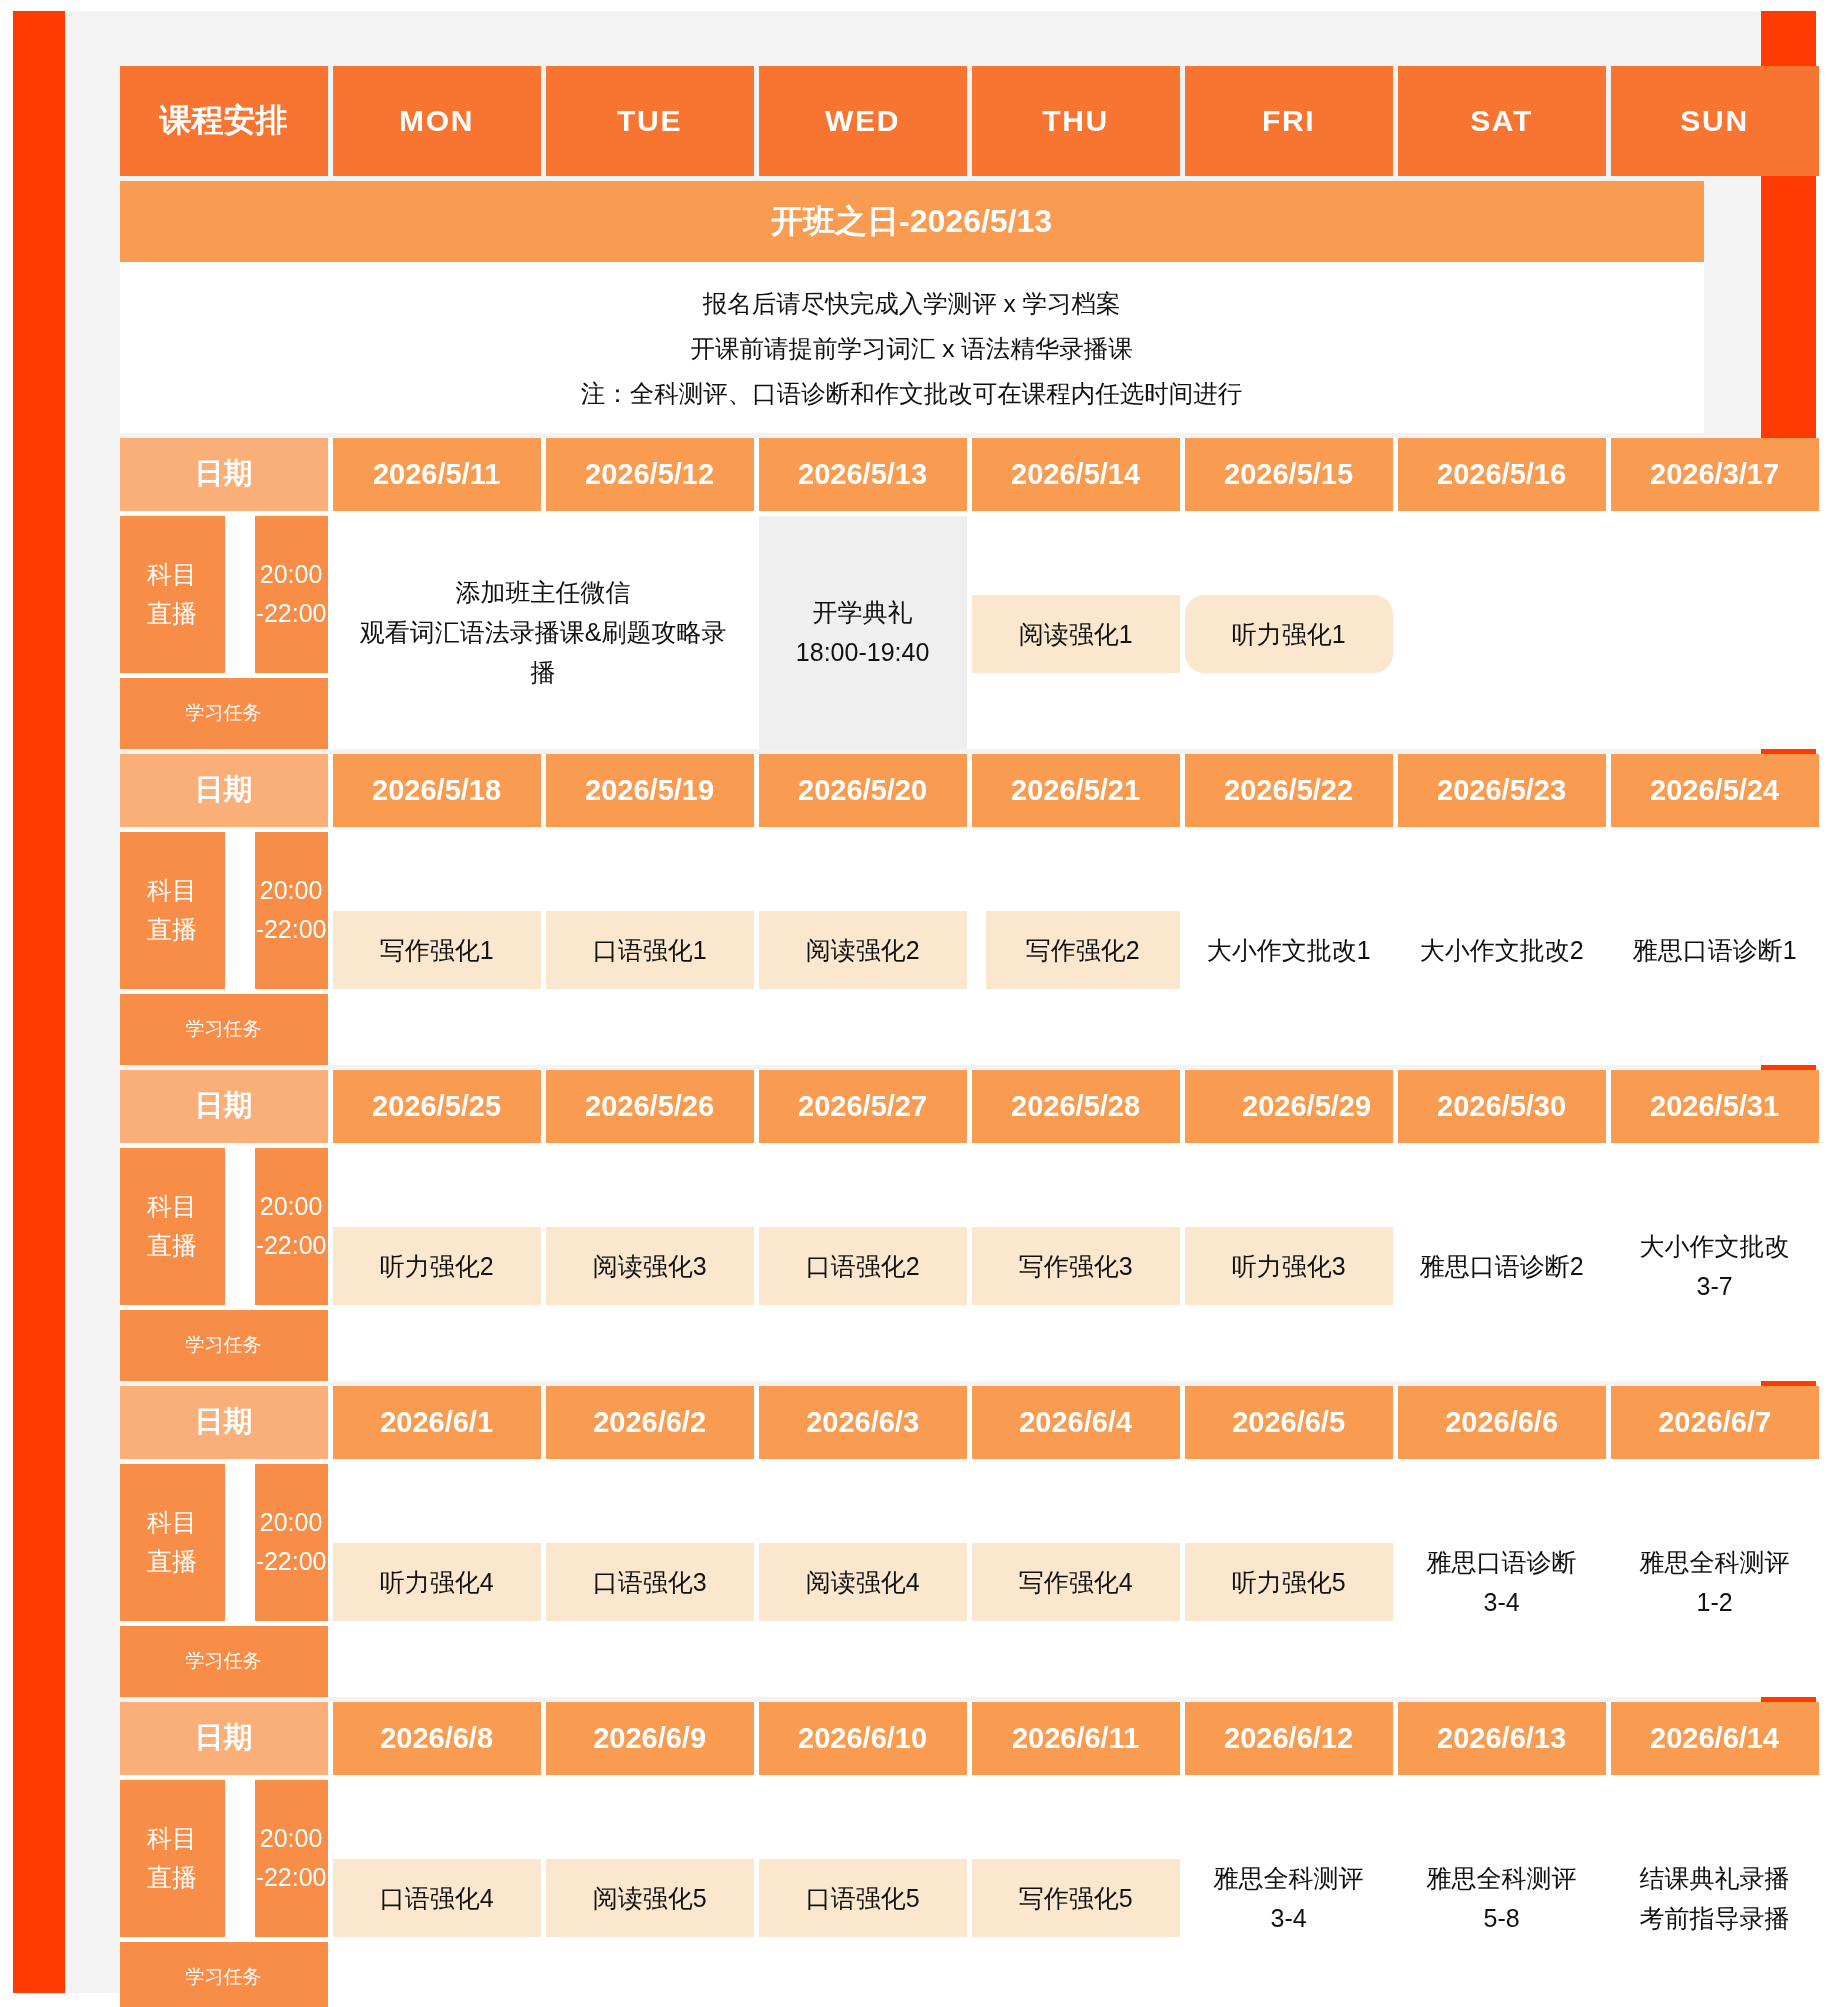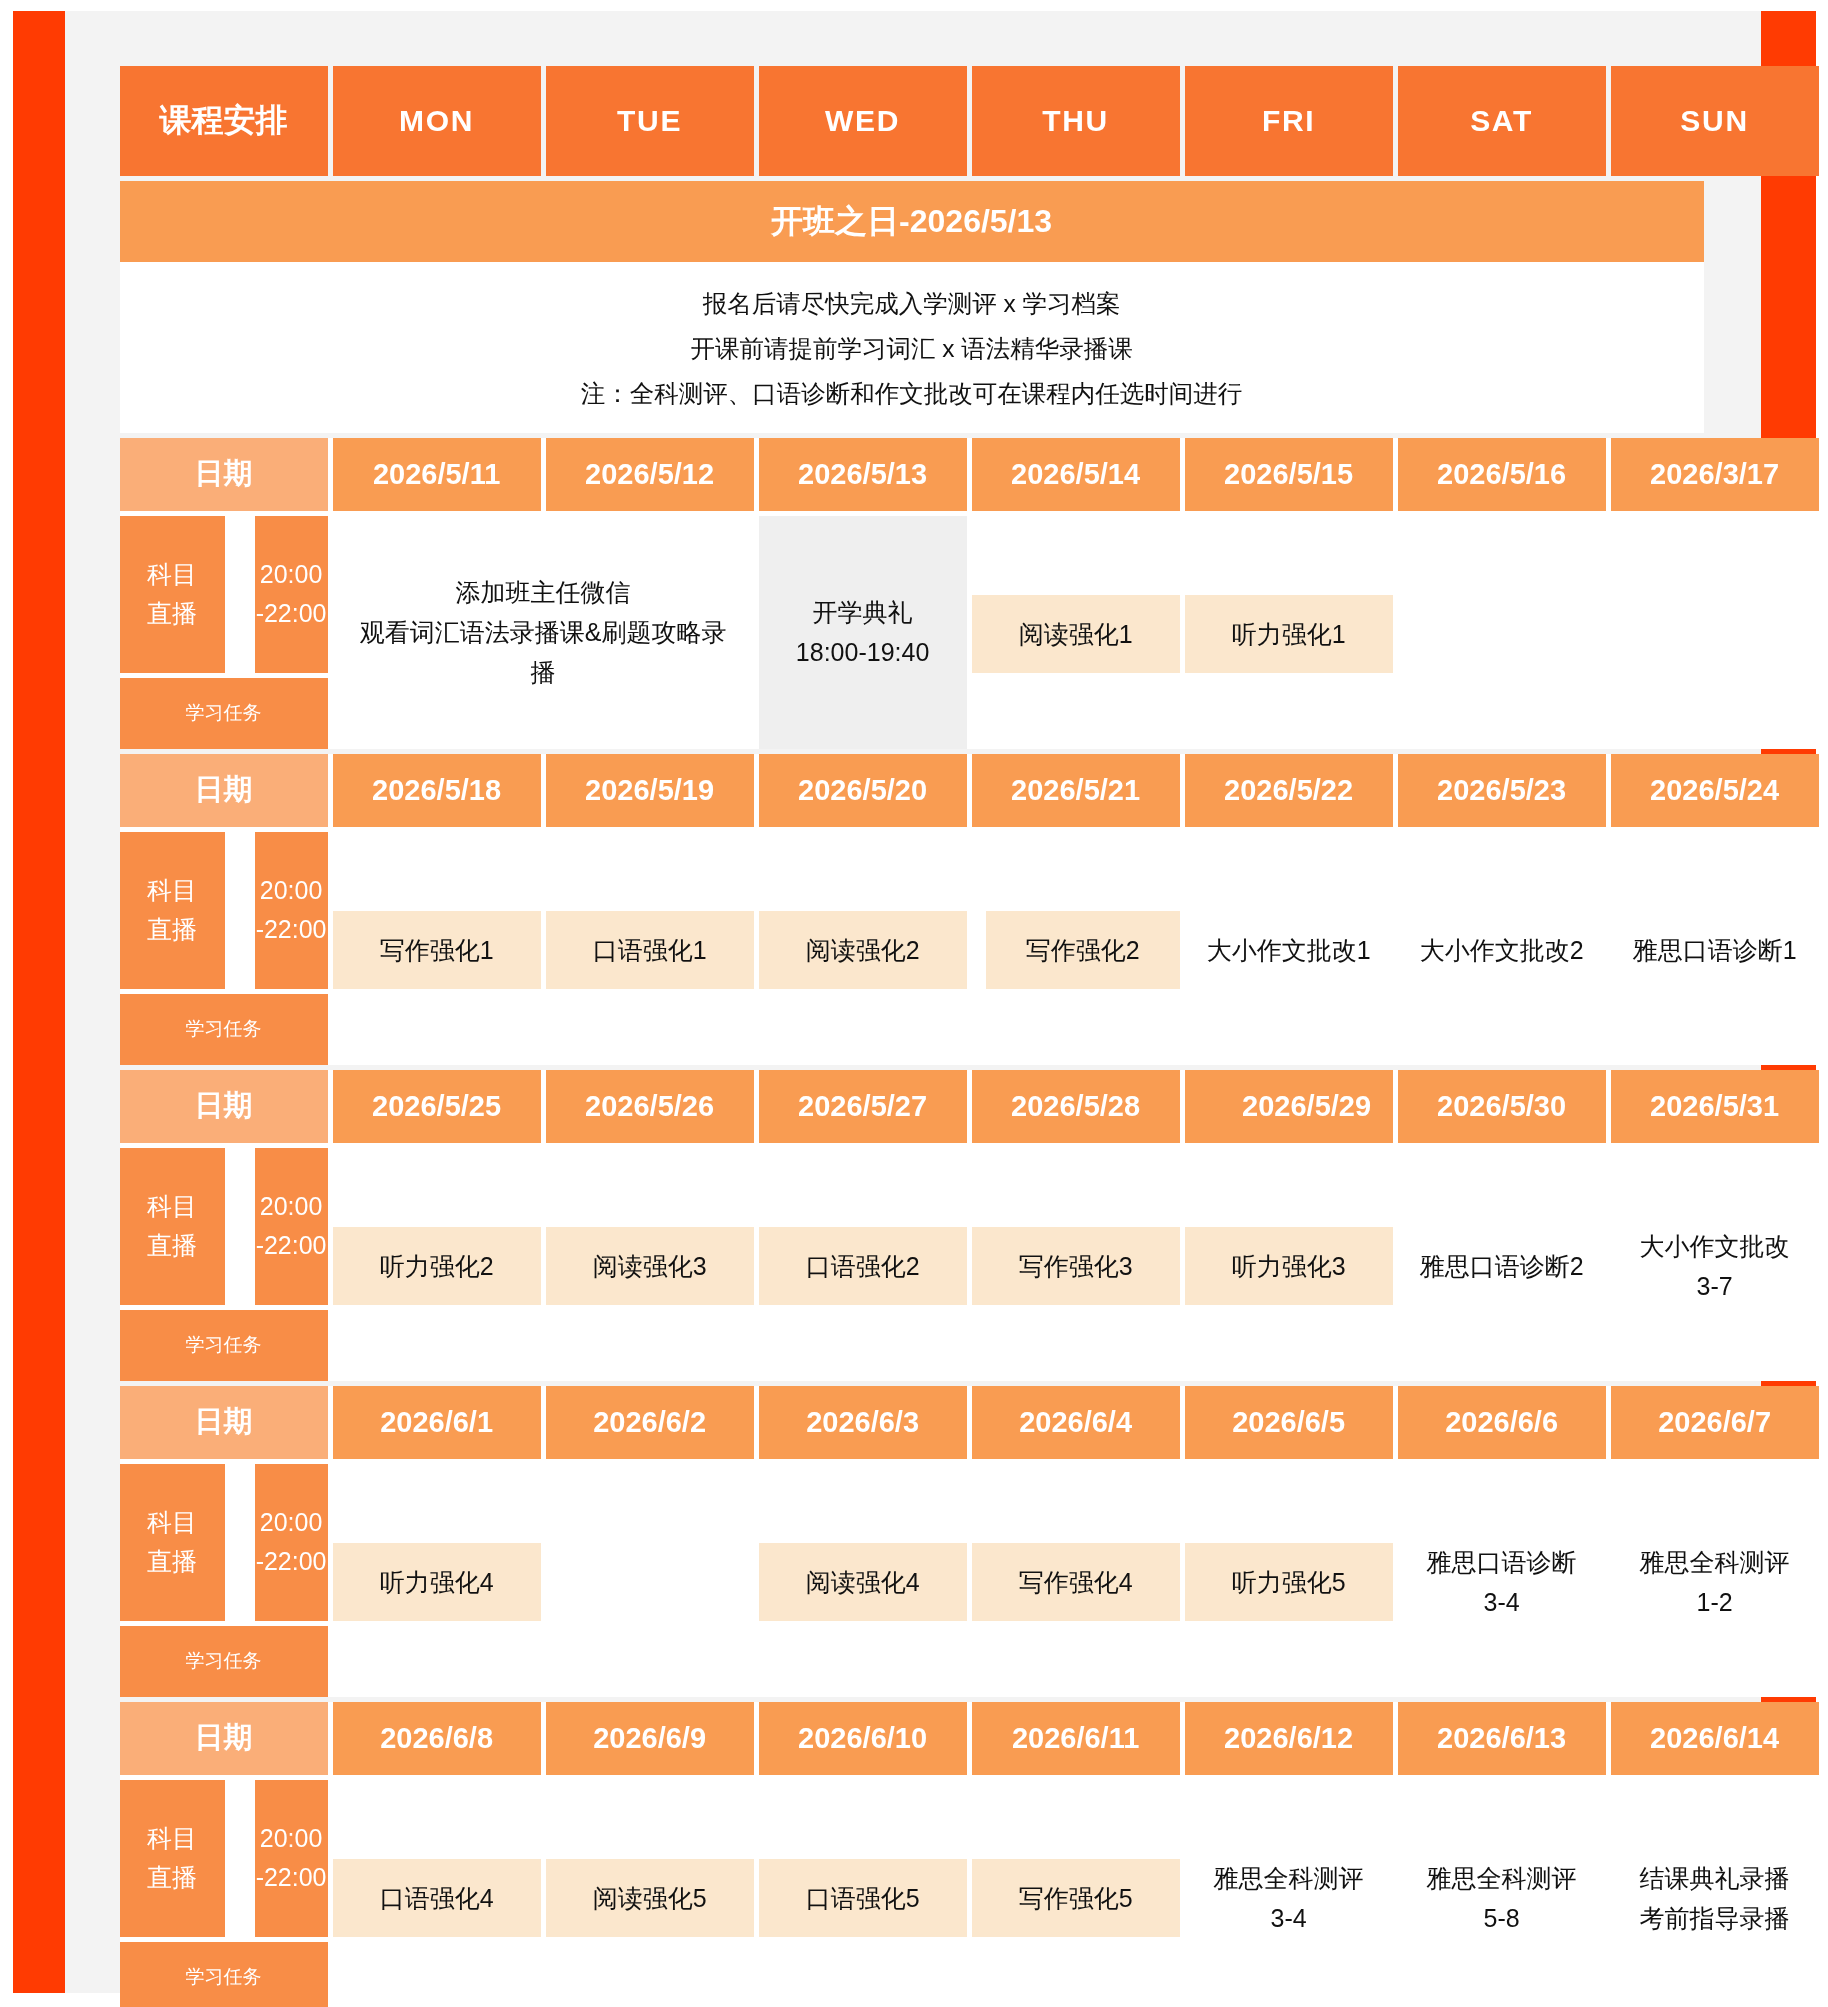--- a/index.html
+++ b/index.html
@@ -97,21 +97,21 @@
             <div class="">添加班主任微信</div>
             <div class="">观看词汇语法录播课&amp;刷题攻略录播</div>
           </div>
           <div class="cell course gray full" style="grid-column: 5 / span 1;">
             <div class="">开学典礼</div>
             <div class="">18:00-19:40</div>
           </div>
           <div class="cell course cream" style="grid-column: 6 / span 1;">
             <div class="">阅读强化1</div>
           </div>
-          <div class="cell course cream" style="grid-column: 7 / span 1;">
+          <div class="cell course cream" style="grid-column: 7 / span 1; border-radius: 19px;">
             <div class="">听力强化1</div>
           </div>
         </div>
         <div class="grid9 week-grid">
           <div class="cell date-label">日期</div>
           <div class="cell date-cell" style="grid-column: 3;">2026/5/18</div>
           <div class="cell date-cell" style="grid-column: 4;">2026/5/19</div>
           <div class="cell date-cell" style="grid-column: 5;">2026/5/20</div>
           <div class="cell date-cell" style="grid-column: 6;">2026/5/21</div>
           <div class="cell date-cell" style="grid-column: 7;">2026/5/22</div>
@@ -203,20 +203,23 @@
             <div class="">直播</div>
           </div>
           <div class="cell side-label time-cell">
             <div class="">20:00</div>
             <div class="">-22:00</div>
           </div>
           <div class="cell task-cell">学习任务</div>
           <div class="cell course cream" style="grid-column: 3 / span 1;">
             <div class="">听力强化4</div>
           </div>
+          <div class="cell course cream" style="grid-column: 4 / span 1;">
+            <div class="">口语强化3</div>
+          </div>
           <div class="cell course cream" style="grid-column: 5 / span 1;">
             <div class="">阅读强化4</div>
           </div>
           <div class="cell course cream" style="grid-column: 6 / span 1;">
             <div class="">写作强化4</div>
           </div>
           <div class="cell course cream" style="grid-column: 7 / span 1;">
             <div class="">听力强化5</div>
           </div>
           <div class="cell course plain" style="grid-column: 8 / span 1;">

